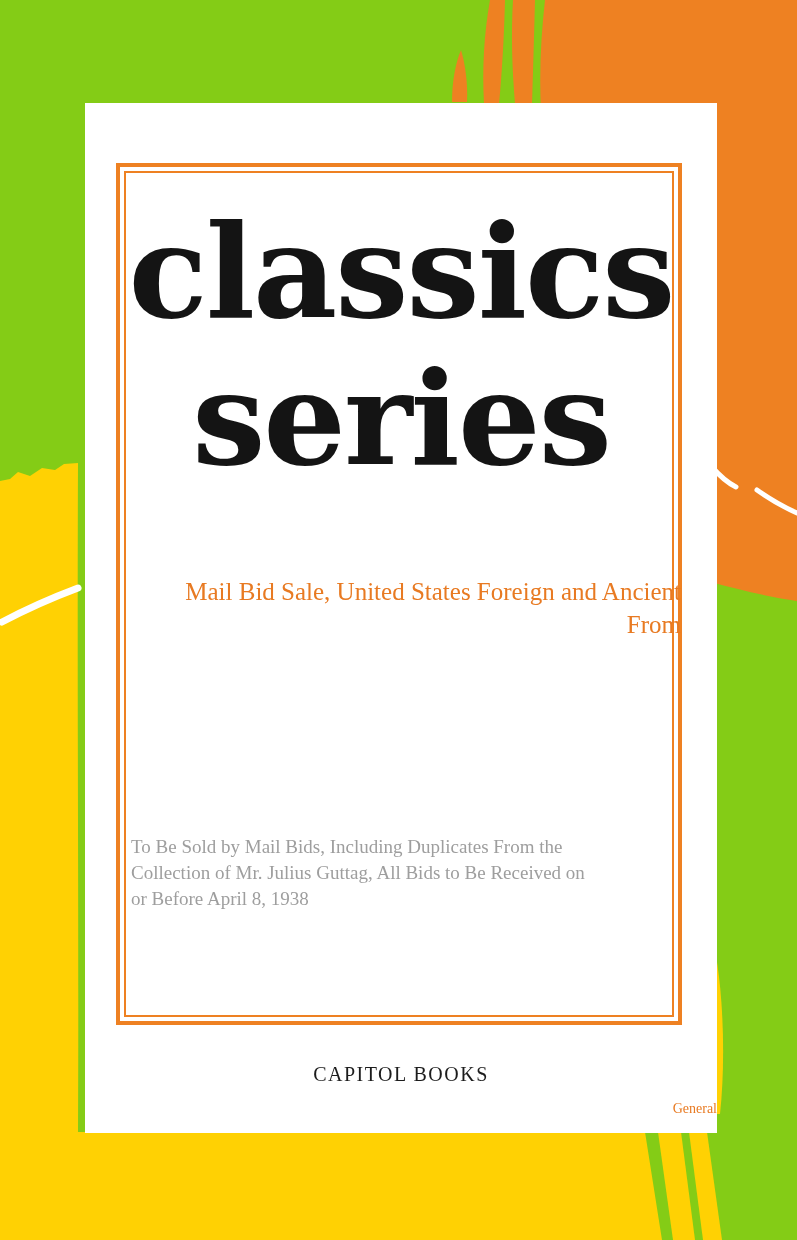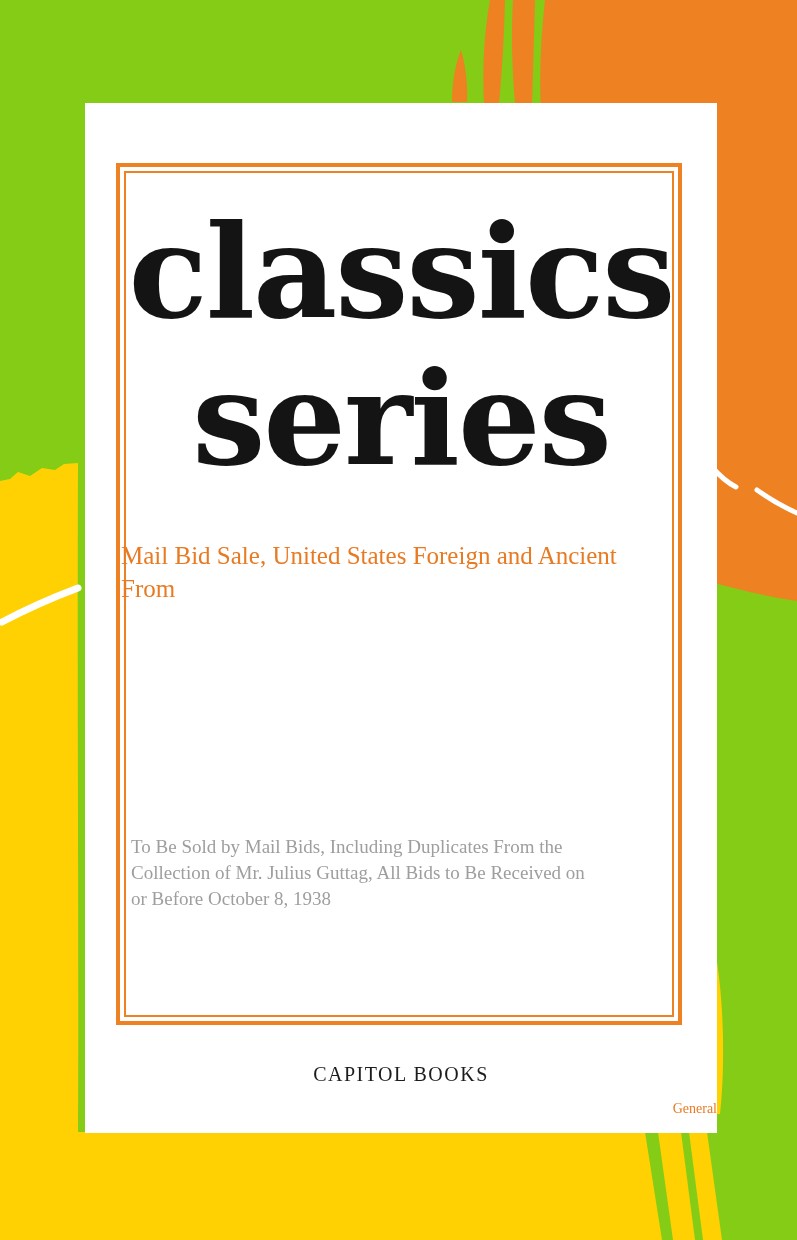--- a/index.html
+++ b/index.html
@@ -63,24 +63,24 @@
     left: 0;
     width: 100%;
     text-align: center;
     font-style: italic;
     font-size: 20px;
     letter-spacing: 2px;
     color: #8D8D8D;
   }
   .subtitle {
     position: absolute;
-    top: 436px;
+    top: 472px;
     left: 36px;
     width: 560px;
-    text-align: left;
+    text-align: right;
     font-size: 25px;
     line-height: 33px;
     color: #E87A22;
   }
   .description {
     position: absolute;
     top: 731px;
     left: 46px;
     width: 540px;
     text-align: left;
@@ -144,21 +144,21 @@
 
 
     <div class="subtitle">
       <div>Mail Bid Sale, United States Foreign and Ancient</div>
       <div>From</div>
     </div>
 
     <div class="description">
       <div>To Be Sold by Mail Bids, Including Duplicates From the</div>
       <div>Collection of Mr. Julius Guttag, All Bids to Be Received on</div>
-      <div>or Before October 8, 1938</div>
+      <div>or Before April 8, 1938</div>
     </div>
 
     <div class="publisher">CAPITOL BOOKS</div>
 
     <div class="category">General</div>
 
   </div>
 
 </div>
 

